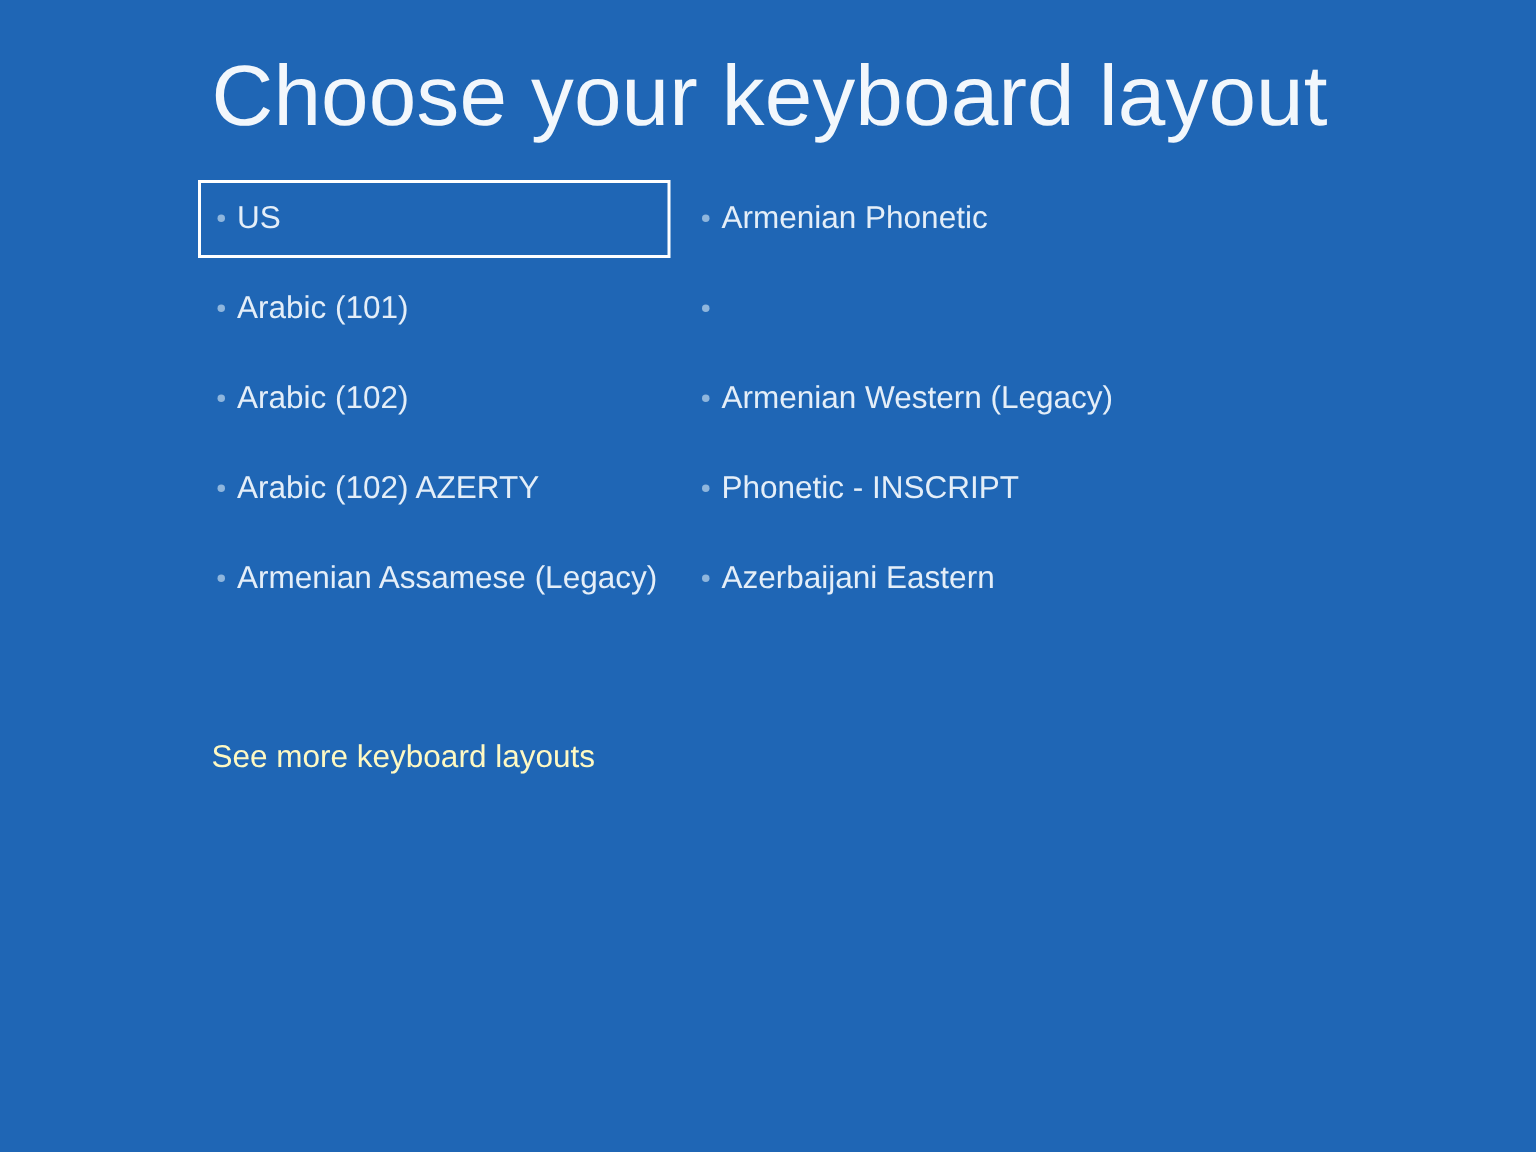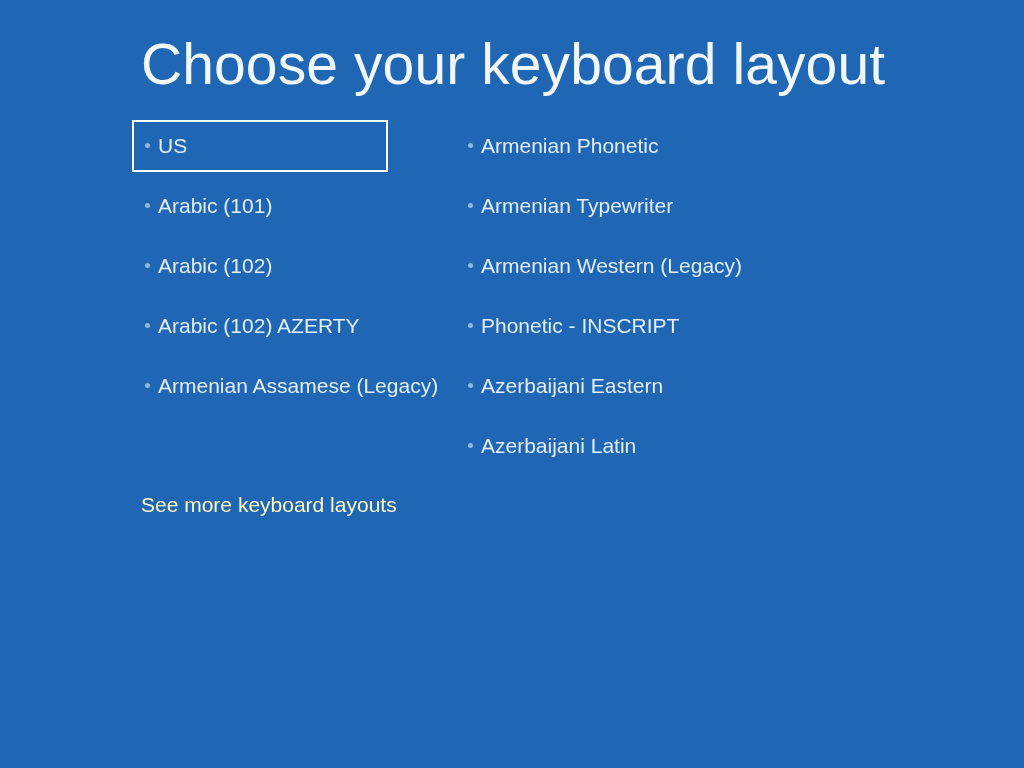--- a/index.html
+++ b/index.html
@@ -58,21 +58,21 @@
     display: flex;
     align-items: center;
     height: 52px;
     padding: 0 10px 0 11px;
     border: 2px solid transparent;
     margin-bottom: 8px;
     cursor: default;
   }
   .layout-item.selected {
     border-color: #FFFFFF;
-    width: 256px;
+    width: 315px;
   }
   .layout-item .bullet {
     flex: 0 0 auto;
     width: 5px;
     height: 5px;
     border-radius: 50%;
     background: #8FB6DD;
     margin-right: 8px;
     margin-top: -1px;
   }
@@ -129,37 +129,32 @@
         </div>
       </div>
 
     <div class="column column-right" id="right-column">
         <div class="layout-item">
           <span class="bullet"></span>
           <span class="label">Armenian Phonetic</span>
         </div>
         <div class="layout-item">
           <span class="bullet"></span>
-          <span class="label">Armenian Typewriter</span>
         </div>
         <div class="layout-item">
           <span class="bullet"></span>
           <span class="label">Armenian Western (Legacy)</span>
         </div>
         <div class="layout-item">
           <span class="bullet"></span>
           <span class="label">Phonetic - INSCRIPT</span>
         </div>
         <div class="layout-item">
           <span class="bullet"></span>
           <span class="label">Azerbaijani Eastern</span>
         </div>
-        <div class="layout-item">
-          <span class="bullet"></span>
-          <span class="label">Azerbaijani Latin</span>
-        </div>
       </div>
 
   </div>
 
   <div class="see-more">See more keyboard layouts</div>
 
 </div>
 
 </body></html>

